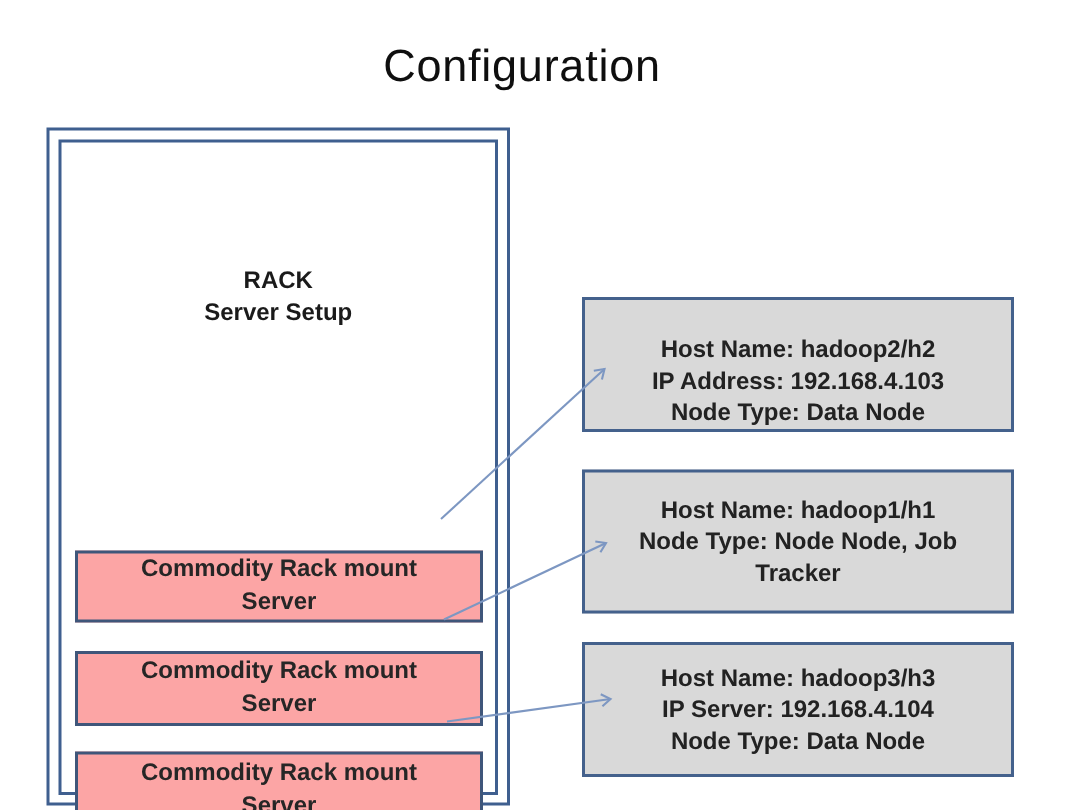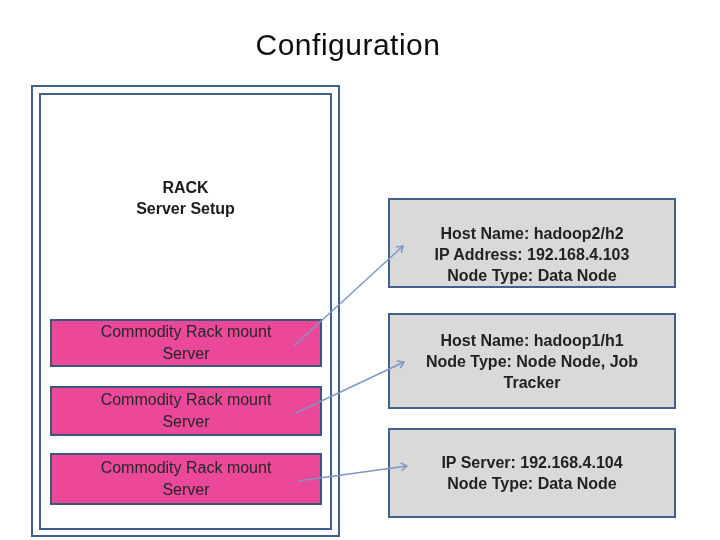--- a/index.html
+++ b/index.html
@@ -19,23 +19,23 @@
   .rack-inner {
     position:absolute; left:39px; top:93px; width:293px; height:437px;
     border:2px solid #3f5f8f; background:#ffffff;
   }
   .rack-label {
     position:absolute; left:39px; top:177px; width:293px; text-align:center;
     font-size:16px; font-weight:700; color:#1a1a1a; line-height:21px;
   }
   .server-box {
     position:absolute; left:50px; width:272px;
-    background:#ec4899; border:2px solid #3f567a;
+    background:#fca5a5; border:2px solid #3f567a;
     display:flex; flex-direction:column; justify-content:center; align-items:center;
-    font-size:16px; font-weight:400; color:#262626; line-height:22px; text-align:center;
+    font-size:16px; font-weight:700; color:#262626; line-height:22px; text-align:center;margin-top:48px;
   }
   .server-1 { top:319px; height:48px; }
   .server-2 { top:386px; height:50px; }
   .server-3 { top:453px; height:52px; }
   .node-box {
     position:absolute; left:388px; width:288px;
     background:#d9d9d9; border:2px solid #44618c;
     display:flex; flex-direction:column; justify-content:center; align-items:center;
     font-size:16px; font-weight:700; color:#222222; line-height:21px; text-align:center;
   }
@@ -80,20 +80,21 @@
     <div>Host Name: hadoop2/h2</div>
     <div>IP Address: 192.168.4.103</div>
     <div>Node Type: Data Node</div>
   </div>
   <div class="node-box node-2">
     <div>Host Name: hadoop1/h1</div>
     <div>Node Type: Node Node, Job</div>
     <div>Tracker</div>
   </div>
   <div class="node-box node-3">
+    <div>Host Name: hadoop3/h3</div>
     <div>IP Server: 192.168.4.104</div>
     <div>Node Type: Data Node</div>
   </div>
 
   <svg class="arrow-layer" width="720" height="540" viewBox="0 0 720 540" xmlns="http://www.w3.org/2000/svg">
     <defs>
       <marker id="ah" markerWidth="12" markerHeight="12" refX="7" refY="5" orient="auto" markerUnits="userSpaceOnUse">
         <path d="M1,1 L7,5 L1,9" fill="none" stroke="#7d97c2" stroke-width="1.4"></path>
       </marker>
     </defs>

